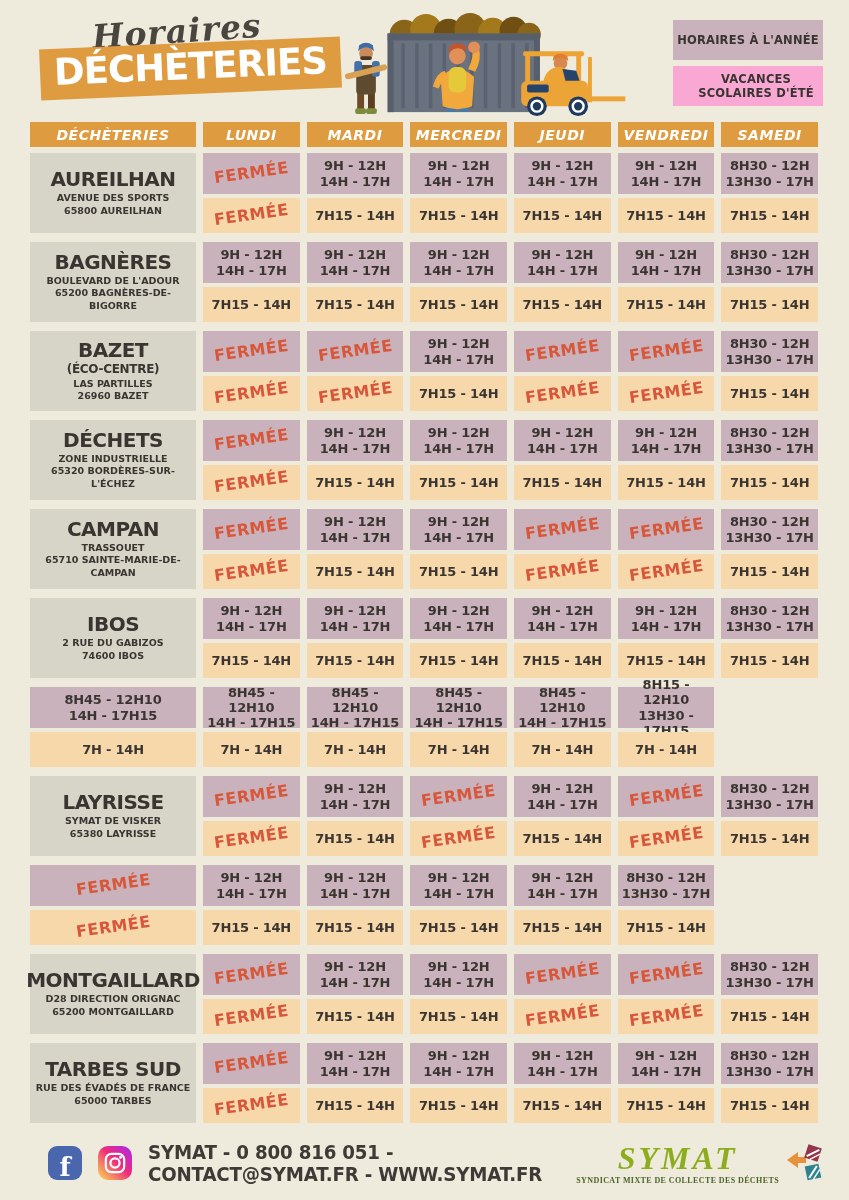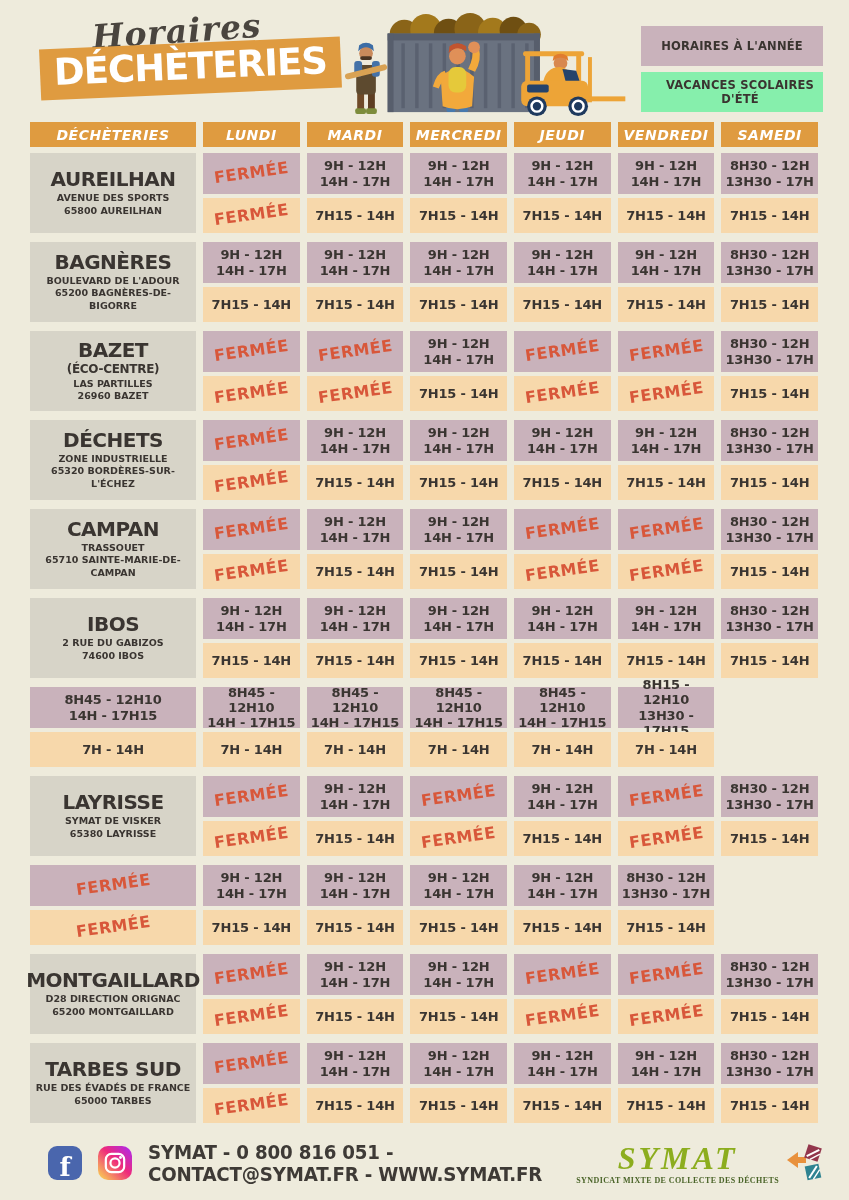--- a/index.html
+++ b/index.html
@@ -17,25 +17,25 @@
   .script-title {
     font-family:"DejaVu Serif", serif; font-style:italic; font-weight:bold;
     font-size:33px; color:#4a453f; margin-left:52px; transform:rotate(-4deg); letter-spacing:1px;
   }
   .title-box {
     background:#df9b40; color:#ffffff; display:inline-block;
     font-size:37px; font-weight:bold; letter-spacing:-1px;
     padding:2px 14px 6px 14px; transform:rotate(-2.5deg); margin-top:-6px;
   }
   .illustration { width:300px; height:110px; margin-left:18px; flex:none; }
-  .legend { margin-left:auto; width:182px; display:flex; flex-direction:column; gap:6px; margin-top:18px; }
+  .legend { margin-left:auto; width:150px; display:flex; flex-direction:column; gap:6px; margin-top:12px; }
   .legend-box { height:40px; display:flex; align-items:center; justify-content:center;
     font-size:11.5px; font-weight:bold; letter-spacing:.2px; text-align:center; color:#3a3430; }
   .legend-year { background:#c9b2bb; }
-  .legend-summer { background:#86efac;padding-left:16px; }
+  .legend-summer { background:#f9a8d4;padding-left:16px; }
 
   
   .table-wrap { margin:4px 31px 0 30px; }
   .thead {
     display:grid; grid-template-columns:166px repeat(6,1fr); column-gap:7px; margin-bottom:6px;
   }
   .th {
     background:#df9b40; color:#fff; height:25px;
     display:flex; align-items:center; justify-content:center;
     font-size:14px; font-weight:bold; font-style:italic; letter-spacing:.5px;

